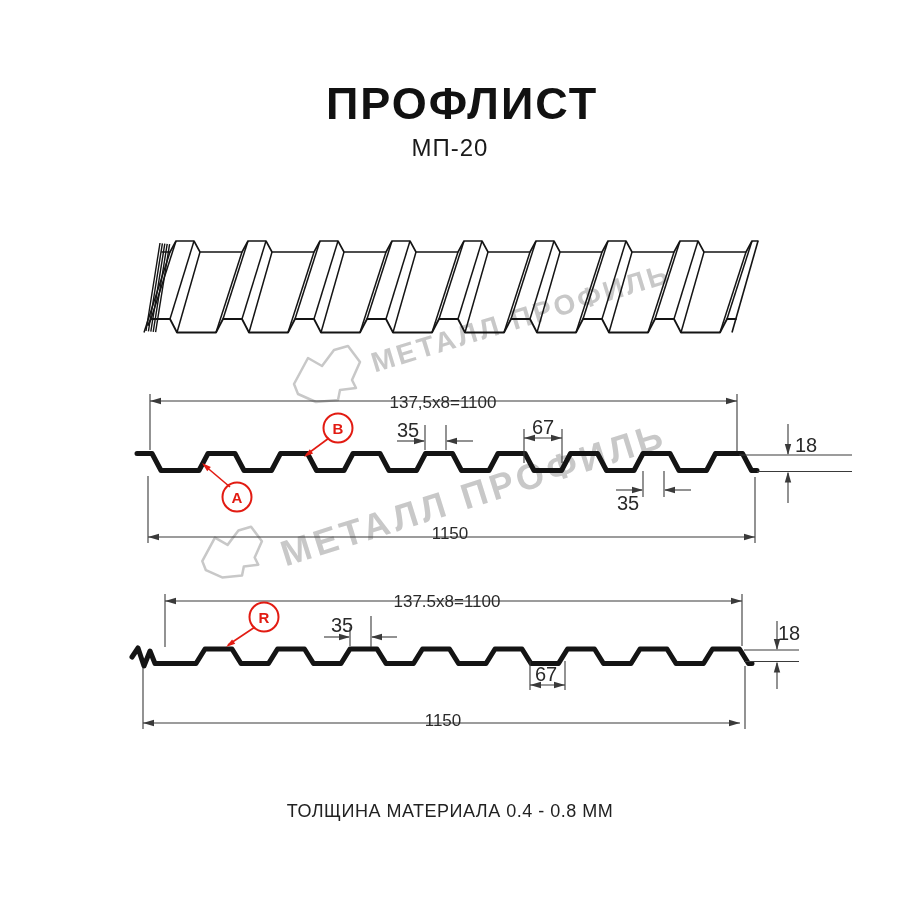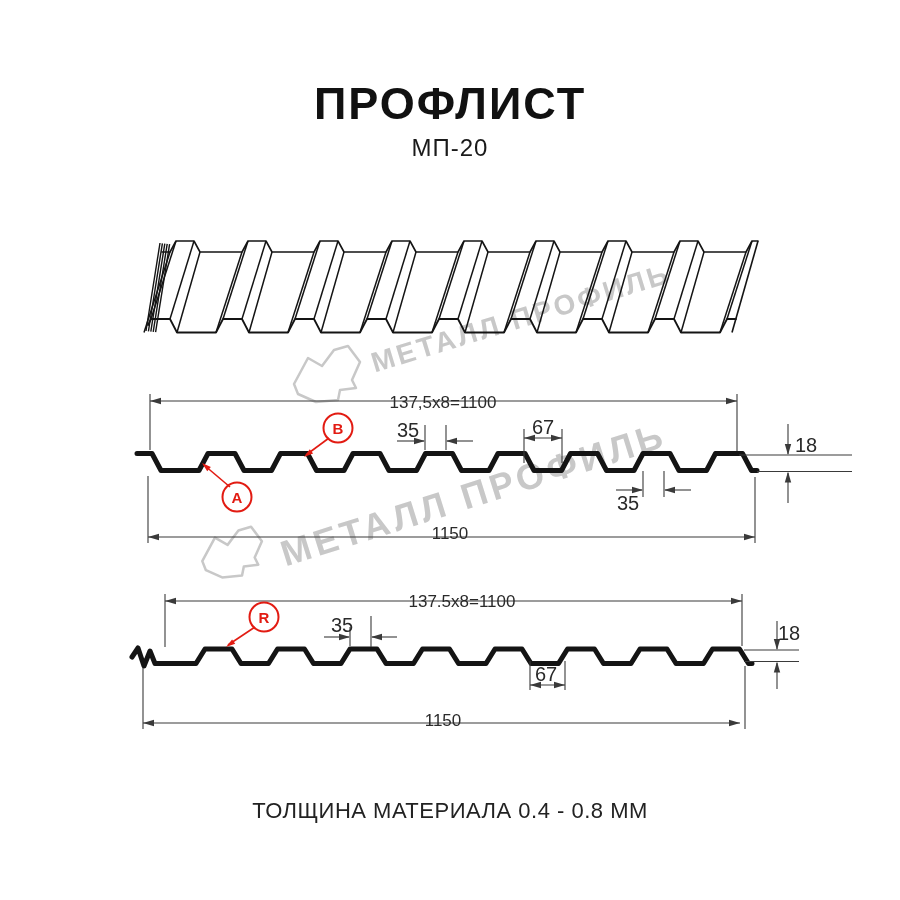--- a/index.html
+++ b/index.html
@@ -1,21 +1,21 @@
 <!DOCTYPE html>
 <html><head>
 <meta charset="utf-8">
 <style>
   html,body{margin:0;padding:0;background:#fff;}
   .canvas{position:relative;width:900px;height:900px;background:#ffffff;overflow:hidden;
           font-family:"Liberation Sans", sans-serif;color:#141414;}
   .abs{position:absolute;transform:translate(-50%,-50%);white-space:nowrap;}
-  .title{font-size:45px;font-weight:bold;letter-spacing:2px;color:#111;}
+  .title{font-size:45px;font-weight:bold;letter-spacing:2px;color:#111;margin-left:12px;}
   .subtitle{font-size:24px;letter-spacing:1px;color:#1a1a1a;}
-  .footer{font-size:22px;letter-spacing:.5px;color:#222;}
+  .footer{font-size:18px;letter-spacing:.5px;color:#222;}
   .dim{font-size:20px;color:#2a2a2a;z-index:4;}
   .dim.big{font-size:17px;margin-top:13px;}
   .redlbl{width:27px;height:27px;border:2.5px solid #e21b12;border-radius:50%;
           color:#e21b12;font-weight:bold;font-size:15px;display:flex;align-items:center;
           justify-content:center;background:transparent;z-index:5;}
   .wm{position:absolute;z-index:1;}
   .wm-text{position:absolute;font-weight:bold;color:#c8c8c8;letter-spacing:3px;
            transform-origin:left center;white-space:nowrap;}
   #wm1 .wm-text{font-size:28px;transform:rotate(-17deg);}
   #wm2 .wm-text{font-size:36px;letter-spacing:4px;transform:rotate(-17.5deg);}
@@ -172,21 +172,21 @@
   <div class="abs dim big" style="left:443px;top:390px;">137,5x8=1100</div>
   <div class="abs dim" style="left:408px;top:430px;">35</div>
   <div class="abs dim" style="left:543px;top:427px;">67</div>
   <div class="abs dim" style="left:628px;top:503px;">35</div>
   <div class="abs dim" style="left:806px;top:445px;">18</div>
   <div class="abs dim big" style="left:450px;top:521px;">1150</div>
 
   <div class="abs redlbl" style="left:237px;top:497px;">A</div>
   <div class="abs redlbl" style="left:338px;top:428px;">B</div>
 
-  <div class="abs dim big" style="left:462px;top:589px;">137.5x8=1100</div>
+  <div class="abs dim big" style="left:447px;top:589px;">137.5x8=1100</div>
   <div class="abs dim" style="left:342px;top:625px;">35</div>
   <div class="abs dim" style="left:546px;top:674px;">67</div>
   <div class="abs dim" style="left:789px;top:633px;">18</div>
   <div class="abs dim big" style="left:443px;top:708px;">1150</div>
 
   <div class="abs redlbl" style="left:264px;top:617px;">R</div>
 
   <div class="abs footer" style="left:450px;top:811px;">ТОЛЩИНА МАТЕРИАЛА 0.4 - 0.8 ММ</div>
 </div>
 

